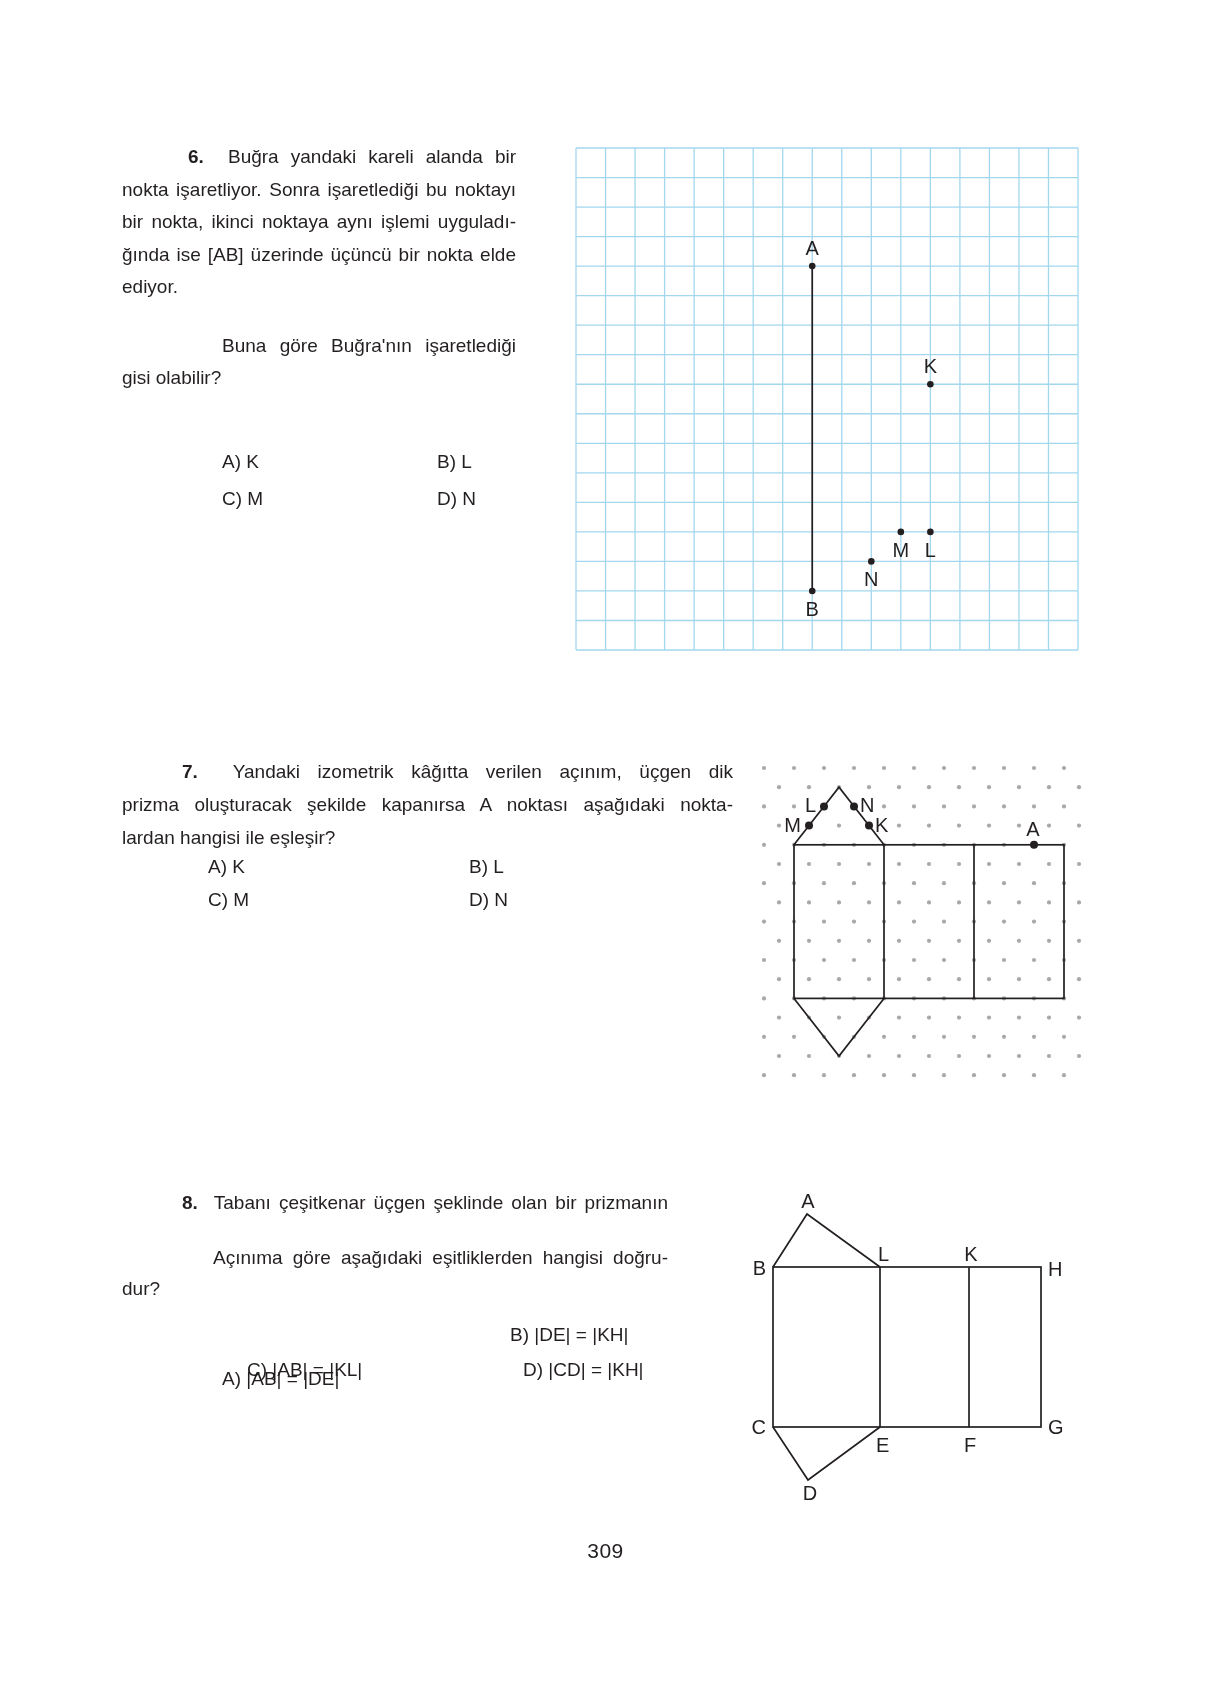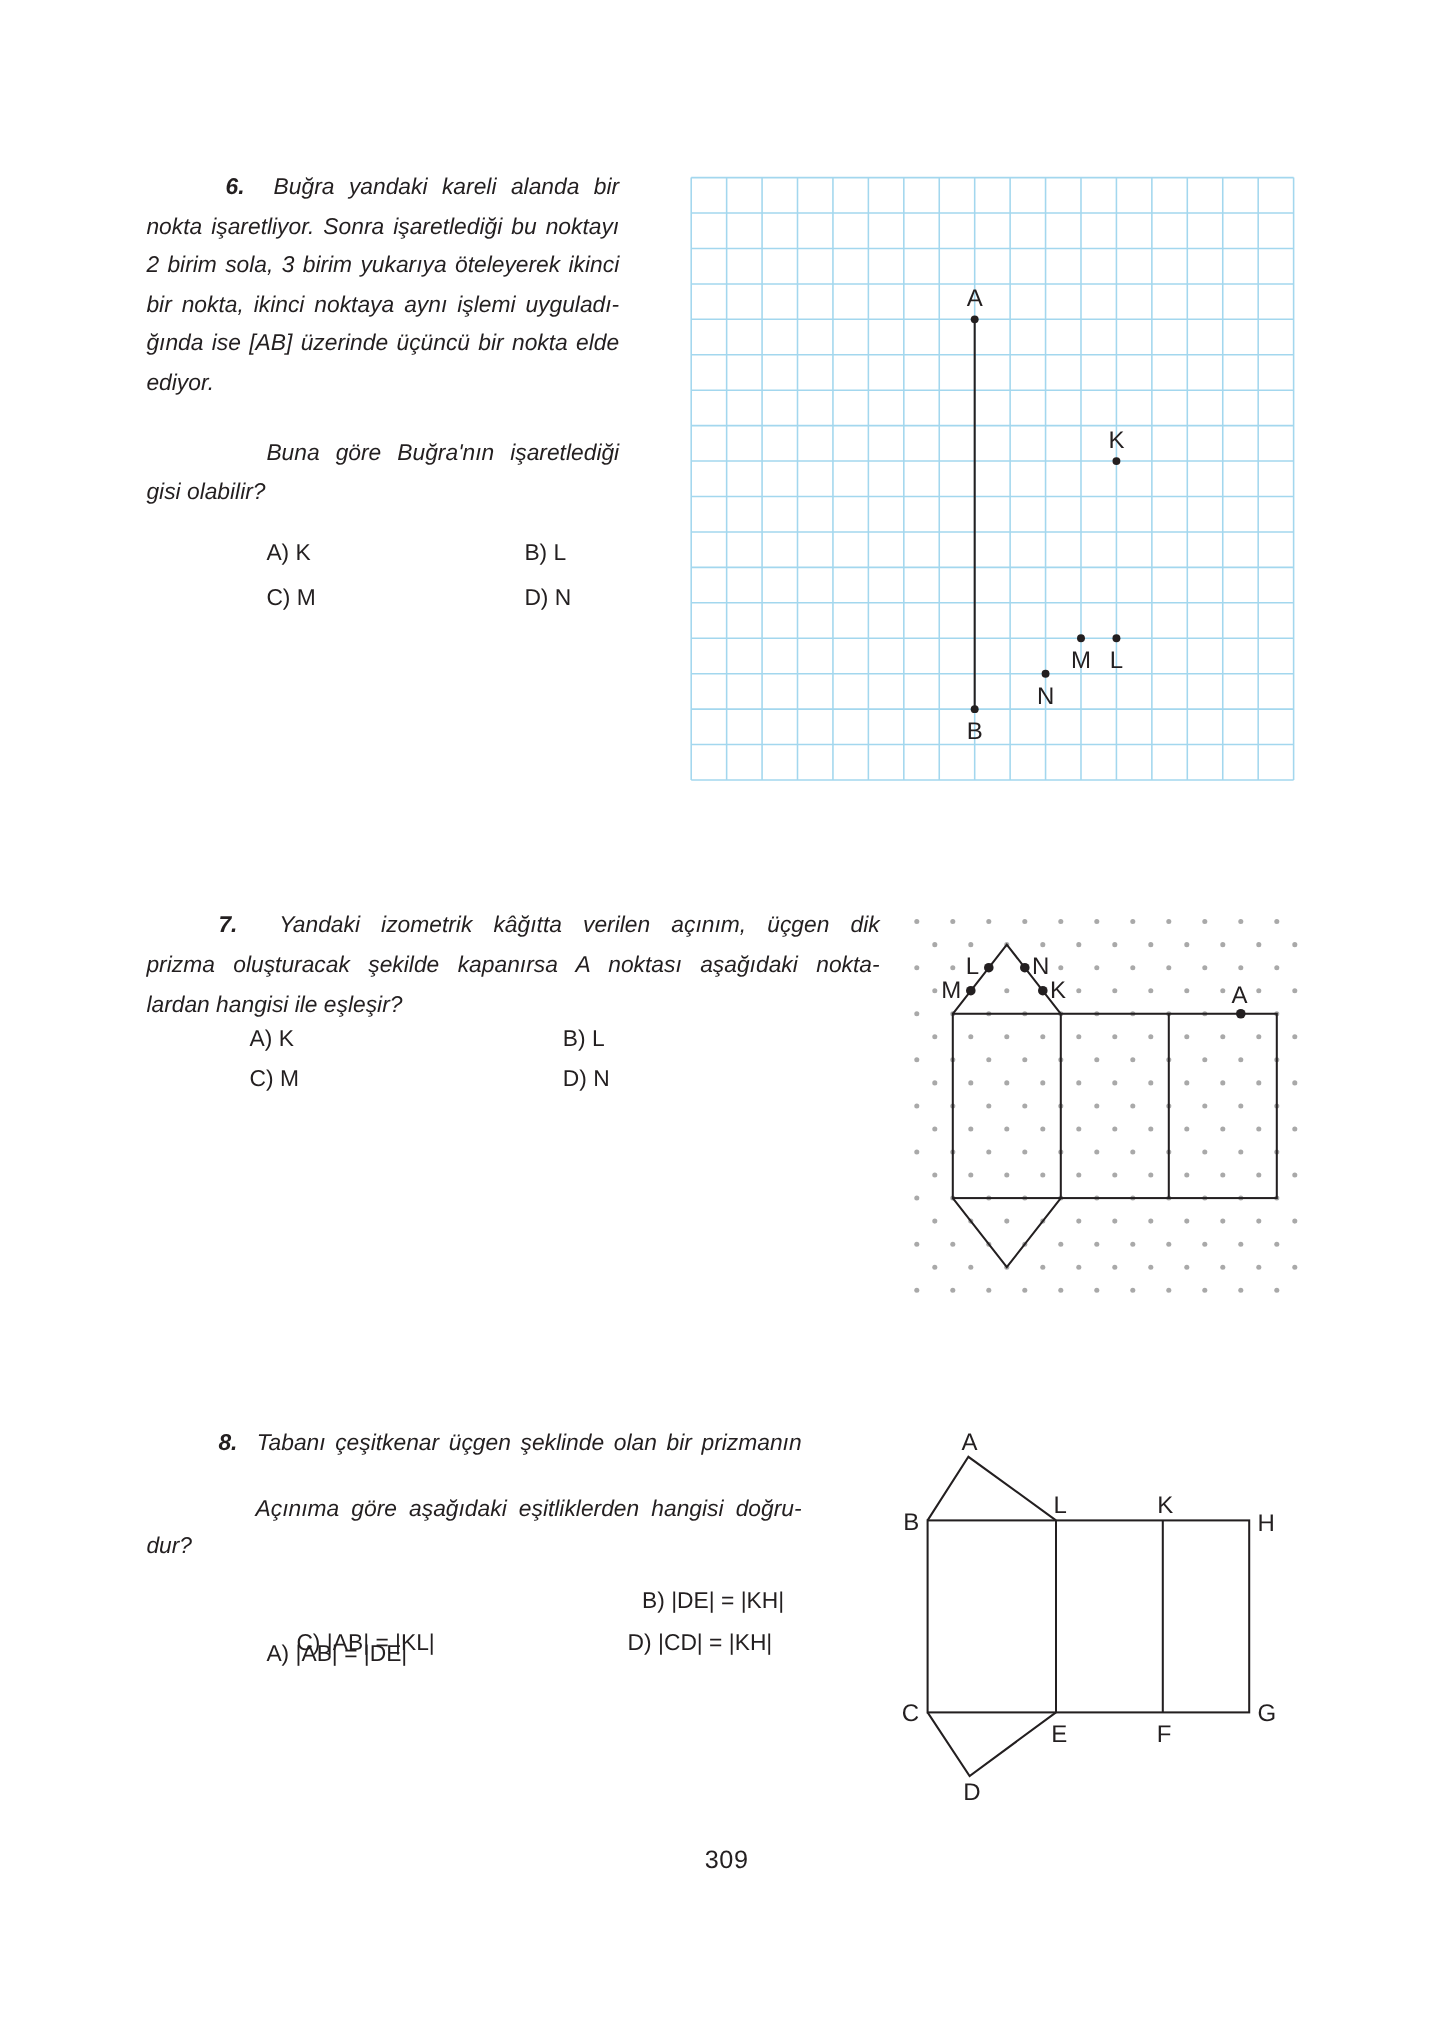--- a/index.html
+++ b/index.html
@@ -1,39 +1,38 @@
 <!DOCTYPE html>
 <html><head>
 <meta charset="utf-8">
 <style>
   html,body{margin:0;padding:0;}
   body{
     width:1211px;height:1684px;position:relative;background:#ffffff;
     font-family:"Liberation Sans",sans-serif;color:#231f20;overflow:hidden;
   }
   .problem{position:absolute;font-size:19px;}
-  .line{display:block;font-style:italic;}
+  .line{display:block;}
   .line.j{text-align:justify;text-align-last:justify;}
   .line b{font-weight:700;}
   .options{position:absolute;font-size:19px;}
   .optrow{position:relative;}
   .opt{position:absolute;top:0;white-space:pre;}
   .pagenum{position:absolute;left:0;width:1211px;text-align:center;
     top:1539px;font-size:21px;letter-spacing:0.5px;}
   #fig-svg{position:absolute;left:0;top:0;}
   #fig-svg text{font-family:"Liberation Sans",sans-serif;font-size:20px;fill:#231f20;}
 </style>
 </head>
 <body>
 
 <div id="problems-root">
   <div class="problem" style="left: 122px; top: 141px; width: 394px; line-height: 32.5px;">
       <div class="line j" style="text-indent: 66px;"><b>6.</b>&nbsp; Buğra yandaki kareli alanda bir</div>
       <div class="line j">nokta işaretliyor. Sonra işaretlediği bu noktayı</div>
-      <div class="line j">2 birim sola, 3 birim yukarıya öteleyerek ikinci</div>
       <div class="line j">bir nokta, ikinci noktaya aynı işlemi uyguladı-</div>
       <div class="line j">ğında ise [AB] üzerinde üçüncü bir nokta elde</div>
       <div class="line">ediyor.</div>
       <div class="line j" style="margin-top: 26px; text-indent: 100px;">Buna göre Buğra'nın işaretlediği</div>
       <div class="line">gisi olabilir?</div>
     </div>
   <div class="problem" style="left: 122px; top: 755px; width: 611px; line-height: 33px;">
       <div class="line j" style="text-indent: 60px;"><b>7.</b>&nbsp; Yandaki izometrik kâğıtta verilen açınım, üçgen dik</div>
       <div class="line j">prizma oluşturacak şekilde kapanırsa A noktası aşağıdaki nokta-</div>
       <div class="line">lardan hangisi ile eşleşir?</div>
@@ -346,19 +345,19 @@
       <span class="opt" style="left: 261px;">B) L</span>
     </div>
     <div class="optrow" style="height: 33px; width: 400px;">
       <span class="opt" style="left: 0px;">C) M</span>
       <span class="opt" style="left: 261px;">D) N</span>
     </div>
   </div>
 <div class="options" style="left: 222px; top: 1324px;">
     <div class="optrow" style="height: 35px; width: 400px;">
       <span class="opt" style="left: 0px; margin-top: 44px;">A) |AB| = |DE|</span>
-      <span class="opt" style="left: 313px; text-align: center;">B) |DE| = |KH|</span>
+      <span class="opt" style="left: 288px; text-align: center;">B) |DE| = |KH|</span>
     </div>
     <div class="optrow" style="height: 35px; width: 400px;">
       <span class="opt" style="left: 0px; margin-left: 25px;">C) |AB| = |KL|</span>
       <span class="opt" style="left: 301px;">D) |CD| = |KH|</span>
     </div>
   </div>
 
 </body></html>

